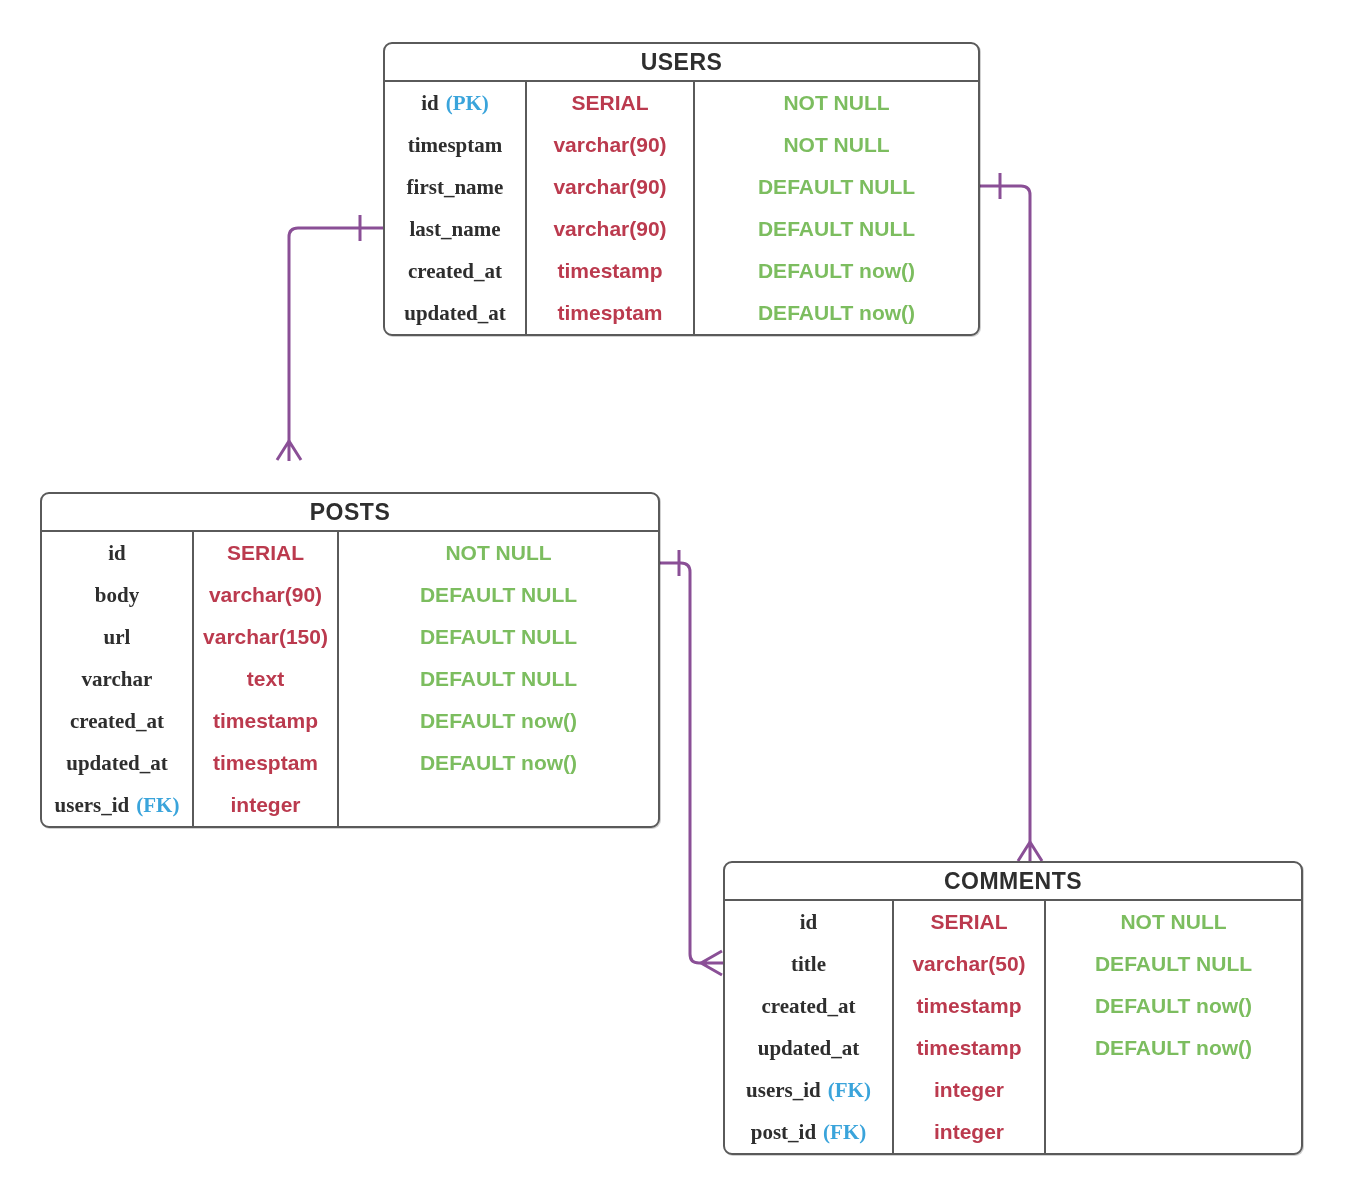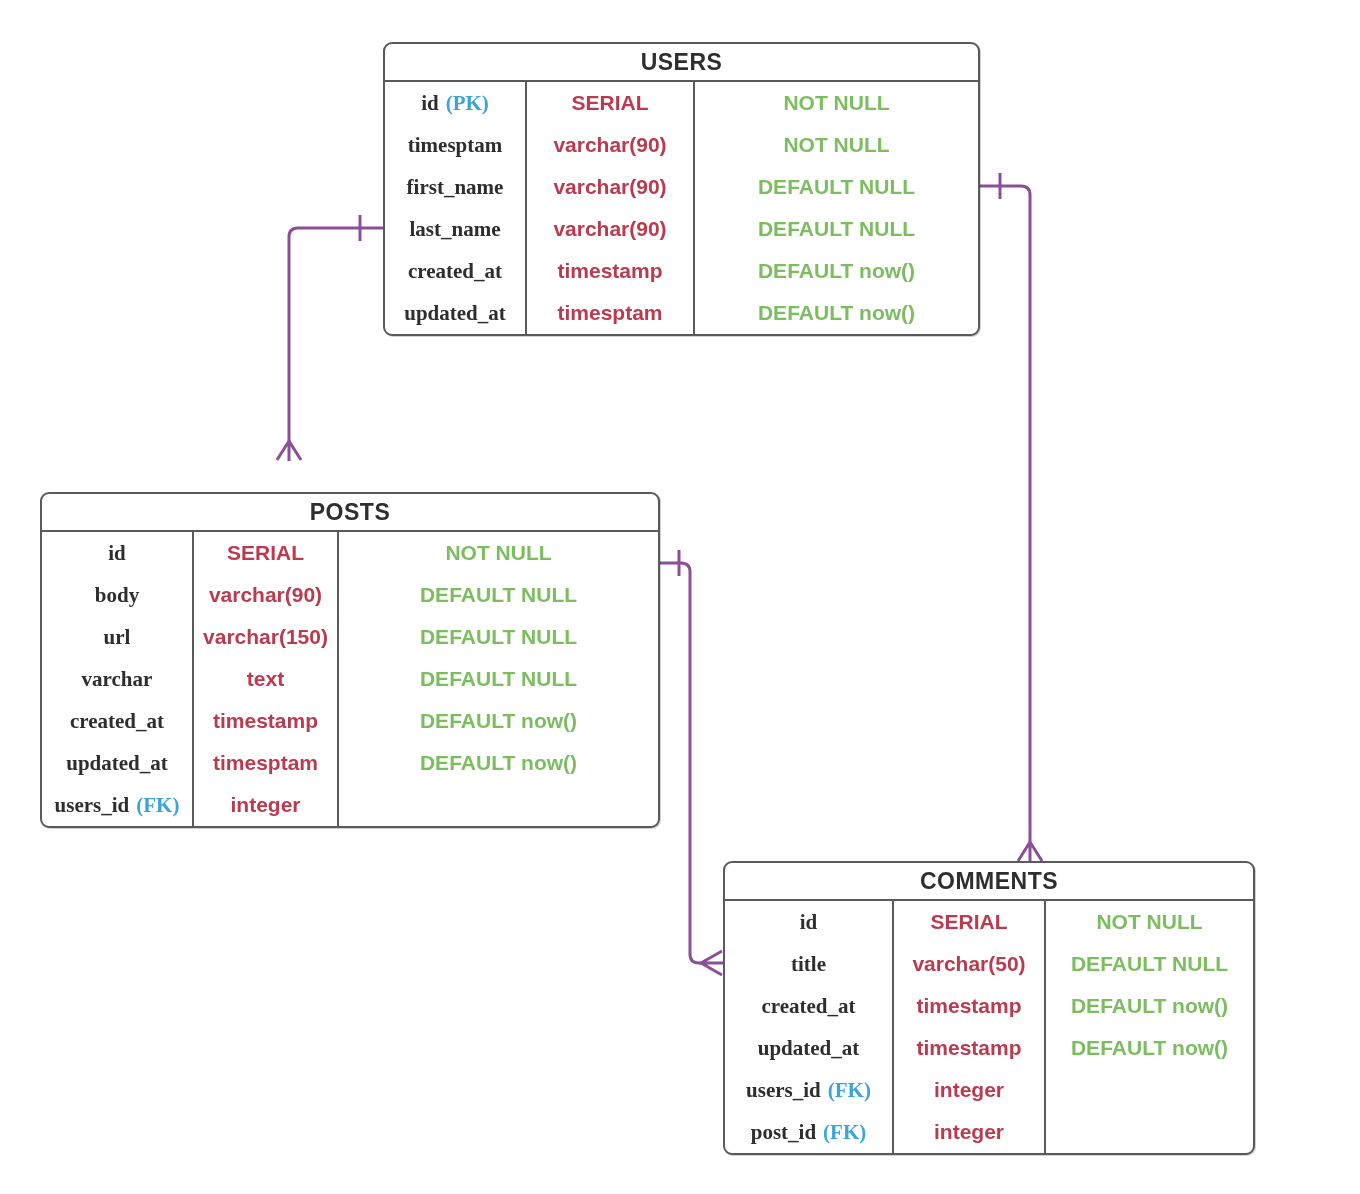--- a/index.html
+++ b/index.html
@@ -154,21 +154,21 @@
           <div class="cell c-field">
             <span class="fname">users_id</span>
             <span class="fkey">(FK)</span>
           </div>
           <div class="cell c-type">integer</div>
           <div class="cell c-cons"></div>
         </div>
       </div>
   </section>
 
-  <section class="table t-comments" style="left:723px;top:861px;width:532px;">
+  <section class="table t-comments" style="left:723px;top:861px;width:580px;">
     <header class="t-title">COMMENTS</header>
     <div class="t-rows">
         <div class="row">
           <div class="cell c-field">
             <span class="fname">id</span>
           </div>
           <div class="cell c-type">SERIAL</div>
           <div class="cell c-cons">NOT NULL</div>
         </div>
         <div class="row">

